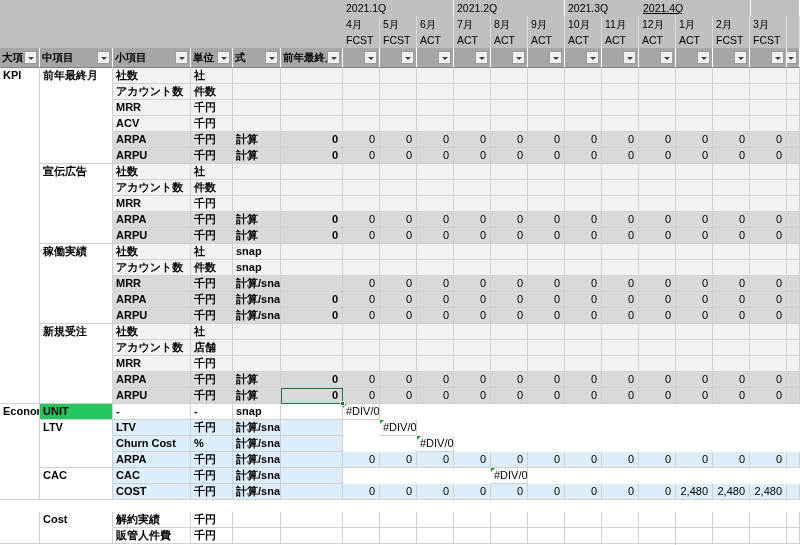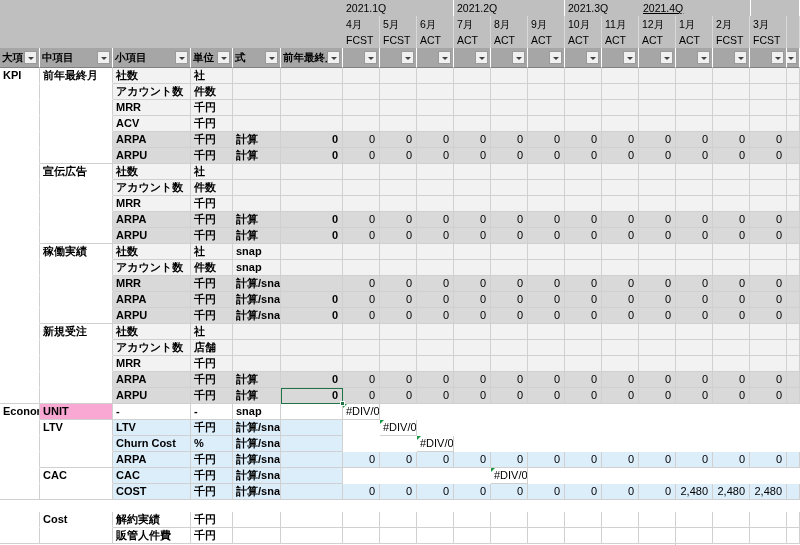--- a/index.html
+++ b/index.html
@@ -612,21 +612,21 @@
       <div class="cell f-grey num" style="left: 491px; top: 388px; width: 37px; height: 16px;">0</div>
       <div class="cell f-grey num" style="left: 528px; top: 388px; width: 37px; height: 16px;">0</div>
       <div class="cell f-grey num" style="left: 565px; top: 388px; width: 37px; height: 16px;">0</div>
       <div class="cell f-grey num" style="left: 602px; top: 388px; width: 37px; height: 16px;">0</div>
       <div class="cell f-grey num" style="left: 639px; top: 388px; width: 37px; height: 16px;">0</div>
       <div class="cell f-grey num" style="left: 676px; top: 388px; width: 37px; height: 16px;">0</div>
       <div class="cell f-grey num" style="left: 713px; top: 388px; width: 37px; height: 16px;">0</div>
       <div class="cell f-grey num" style="left: 750px; top: 388px; width: 37px; height: 16px;">0</div>
       <div class="cell f-grey num" style="left: 787px; top: 388px; width: 13px; height: 16px;"></div>
       <div class="cell txt lbl f-white" style="left: 0px; top: 404px; width: 40px; height: 16px; background: rgb(255, 255, 255); border-bottom: 1px solid transparent;">Economics</div>
-      <div class="cell txt lbl f-white" style="left: 40px; top: 404px; width: 73px; height: 16px; background: #f9a8d4;">UNIT</div>
+      <div class="cell txt lbl f-white" style="left: 40px; top: 404px; width: 73px; height: 16px; background: #22c55e;">UNIT</div>
       <div class="cell f-white txt lbl" style="left: 113px; top: 404px; width: 78px; height: 16px;">-</div>
       <div class="cell f-white txt lbl" style="left: 191px; top: 404px; width: 42px; height: 16px;">-</div>
       <div class="cell f-white txt lbl" style="left: 233px; top: 404px; width: 48px; height: 16px;">snap</div>
       <div class="cell f-white num lbl" style="left: 281px; top: 404px; width: 62px; height: 16px;"></div>
       <div class="cell f-white num errmark" style="left: 343px; top: 404px; width: 37px; height: 16px;">#DIV/0!</div>
       <div class="cell f-white num errmark" style="left: 380px; top: 404px; width: 37px; height: 16px;">#DIV/0!</div>
       <div class="cell f-white num errmark" style="left: 417px; top: 404px; width: 37px; height: 16px;">#DIV/0!</div>
       <div class="cell f-white num errmark" style="left: 454px; top: 404px; width: 37px; height: 16px;">#DIV/0!</div>
       <div class="cell f-white num errmark" style="left: 491px; top: 404px; width: 37px; height: 16px;">#DIV/0!</div>
       <div class="cell f-white num errmark" style="left: 528px; top: 404px; width: 37px; height: 16px;">#DIV/0!</div>

